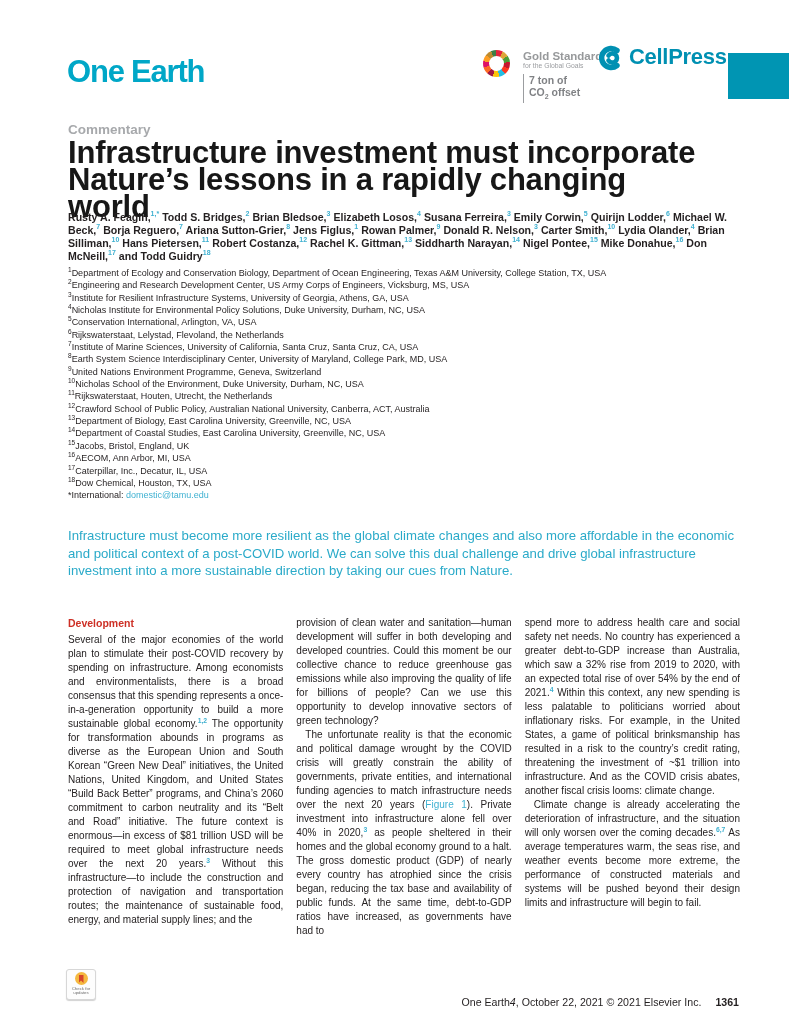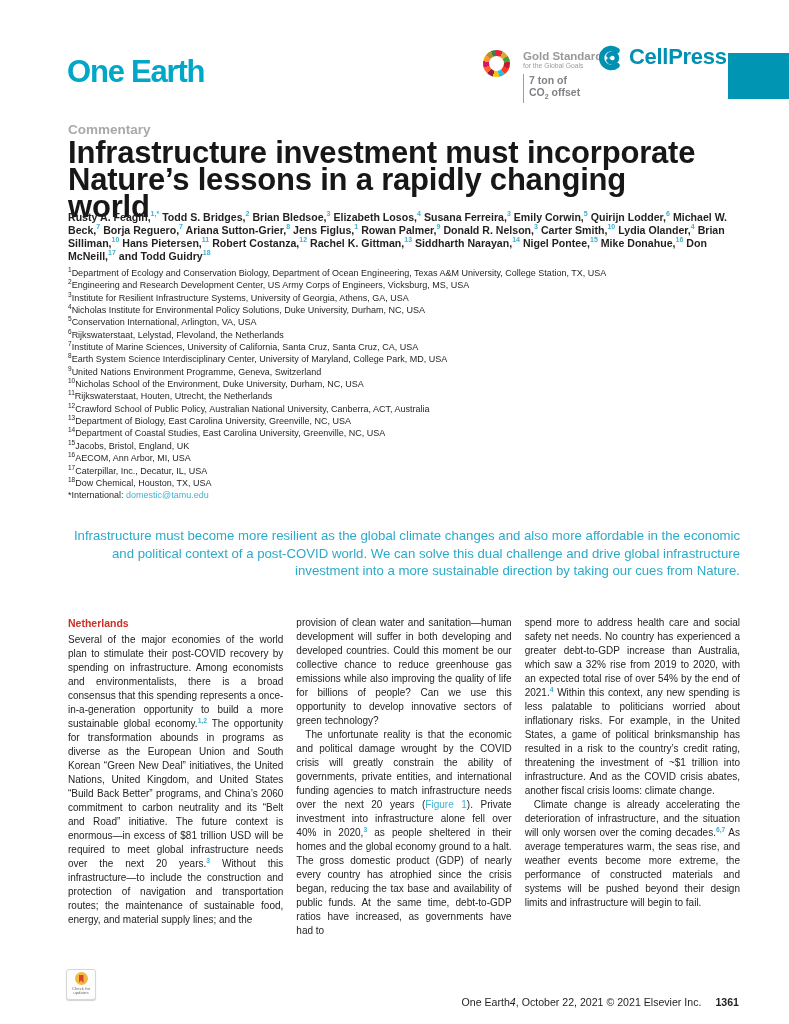--- a/index.html
+++ b/index.html
@@ -50,21 +50,21 @@
   sup.ref-sup { color:#3fb0d0; font-size:7px; line-height:0; font-weight:bold; }
   .affs { position:absolute; left:68px; top:267px; width:674px; font-size:9px; line-height:12.35px; color:#231f20; }
   .aff-line sup { font-size:6.5px; line-height:0; }
   .corr-label { color:#231f20; }
   .link { color:#41b2d2; text-decoration:none; }
   .doi-line { color:#41b2d2; }
 
   
   .summary {
     position:absolute; left:68px; top:527px; width:672px;
-    font-size:13.2px; line-height:17.6px; color:#2aaac9; font-weight:500;text-align:right;
+    font-size:13.2px; line-height:17.6px; color:#2aaac9; font-weight:500;
   }
 
   
   .columns {
     position:absolute; left:68px; top:616px; width:672px; height:372px;
     display:flex; gap:13px;
   }
   .col {
     flex:1; font-size:10px; line-height:14px; text-align:justify;
     color:#262223; overflow:hidden; hyphens:auto; -webkit-hyphens:auto;
@@ -155,21 +155,21 @@
         <div class="aff-line"><sup>17</sup>Caterpillar, Inc., Decatur, IL, USA</div>
         <div class="aff-line"><sup>18</sup>Dow Chemical, Houston, TX, USA</div>
       </div>
     <div class="corr-line"><span class="corr-label">*International: </span><a class="link" href="#">domestic@tamu.edu</a></div>
   </div>
 
   <div class="summary">Infrastructure must become more resilient as the global climate changes and also more affordable in the economic and political context of a post-COVID world. We can solve this dual challenge and drive global infrastructure investment into a more sustainable direction by taking our cues from Nature.</div>
 
   <div class="columns">
     <div class="col">
-      <h3 class="section-heading">Netherlands</h3>
+      <h3 class="section-heading">Development</h3>
       <p>Several of the major economies of the world plan to stimulate their post-COVID recovery by spending on infrastructure. Among economists and environmentalists, there is a broad consensus that this spending represents a once-in-a-generation opportunity to build a more sustainable global economy.<sup class="ref-sup">1,2</sup> The opportunity for transformation abounds in programs as diverse as the European Union and South Korean “Green New Deal” initiatives, the United Nations, United Kingdom, and United States “Build Back Better” programs, and China’s 2060 commitment to carbon neutrality and its “Belt and Road” initiative. The future context is enormous—in excess of $81 trillion USD will be required to meet global infrastructure needs over the next 20 years.<sup class="ref-sup">3</sup> Without this infrastructure—to include the construction and protection of navigation and transportation routes; the maintenance of sustainable food, energy, and material supply lines; and the</p>
     </div>
     <div class="col">
       <p>provision of clean water and sanitation—human development will suffer in both developing and developed countries. Could this moment be our collective chance to reduce greenhouse gas emissions while also improving the quality of life for billions of people? Can we use this opportunity to develop innovative sectors of green technology?</p>
       <p class="indent">The unfortunate reality is that the economic and political damage wrought by the COVID crisis will greatly constrain the ability of governments, private entities, and international funding agencies to match infrastructure needs over the next 20 years (<span class="inline-link">Figure 1</span>). Private investment into infrastructure alone fell over 40% in 2020,<sup class="ref-sup">3</sup> as people sheltered in their homes and the global economy ground to a halt. The gross domestic product (GDP) of nearly every country has atrophied since the crisis began, reducing the tax base and availability of public funds. At the same time, debt-to-GDP ratios have increased, as governments have had to</p>
     </div>
     <div class="col">
       <p>spend more to address health care and social safety net needs. No country has experienced a greater debt-to-GDP increase than Australia, which saw a 32% rise from 2019 to 2020, with an expected total rise of over 54% by the end of 2021.<sup class="ref-sup">4</sup> Within this context, any new spending is less palatable to politicians worried about inflationary risks. For example, in the United States, a game of political brinksmanship has resulted in a risk to the country’s credit rating, threatening the investment of ~$1 trillion into infrastructure. And as the COVID crisis abates, another fiscal crisis looms: climate change.</p>
       <p class="indent">Climate change is already accelerating the deterioration of infrastructure, and the situation will only worsen over the coming decades.<sup class="ref-sup">6,7</sup> As average temperatures warm, the seas rise, and weather events become more extreme, the performance of constructed materials and systems will be pushed beyond their design limits and infrastructure will begin to fail.</p>
     </div>

